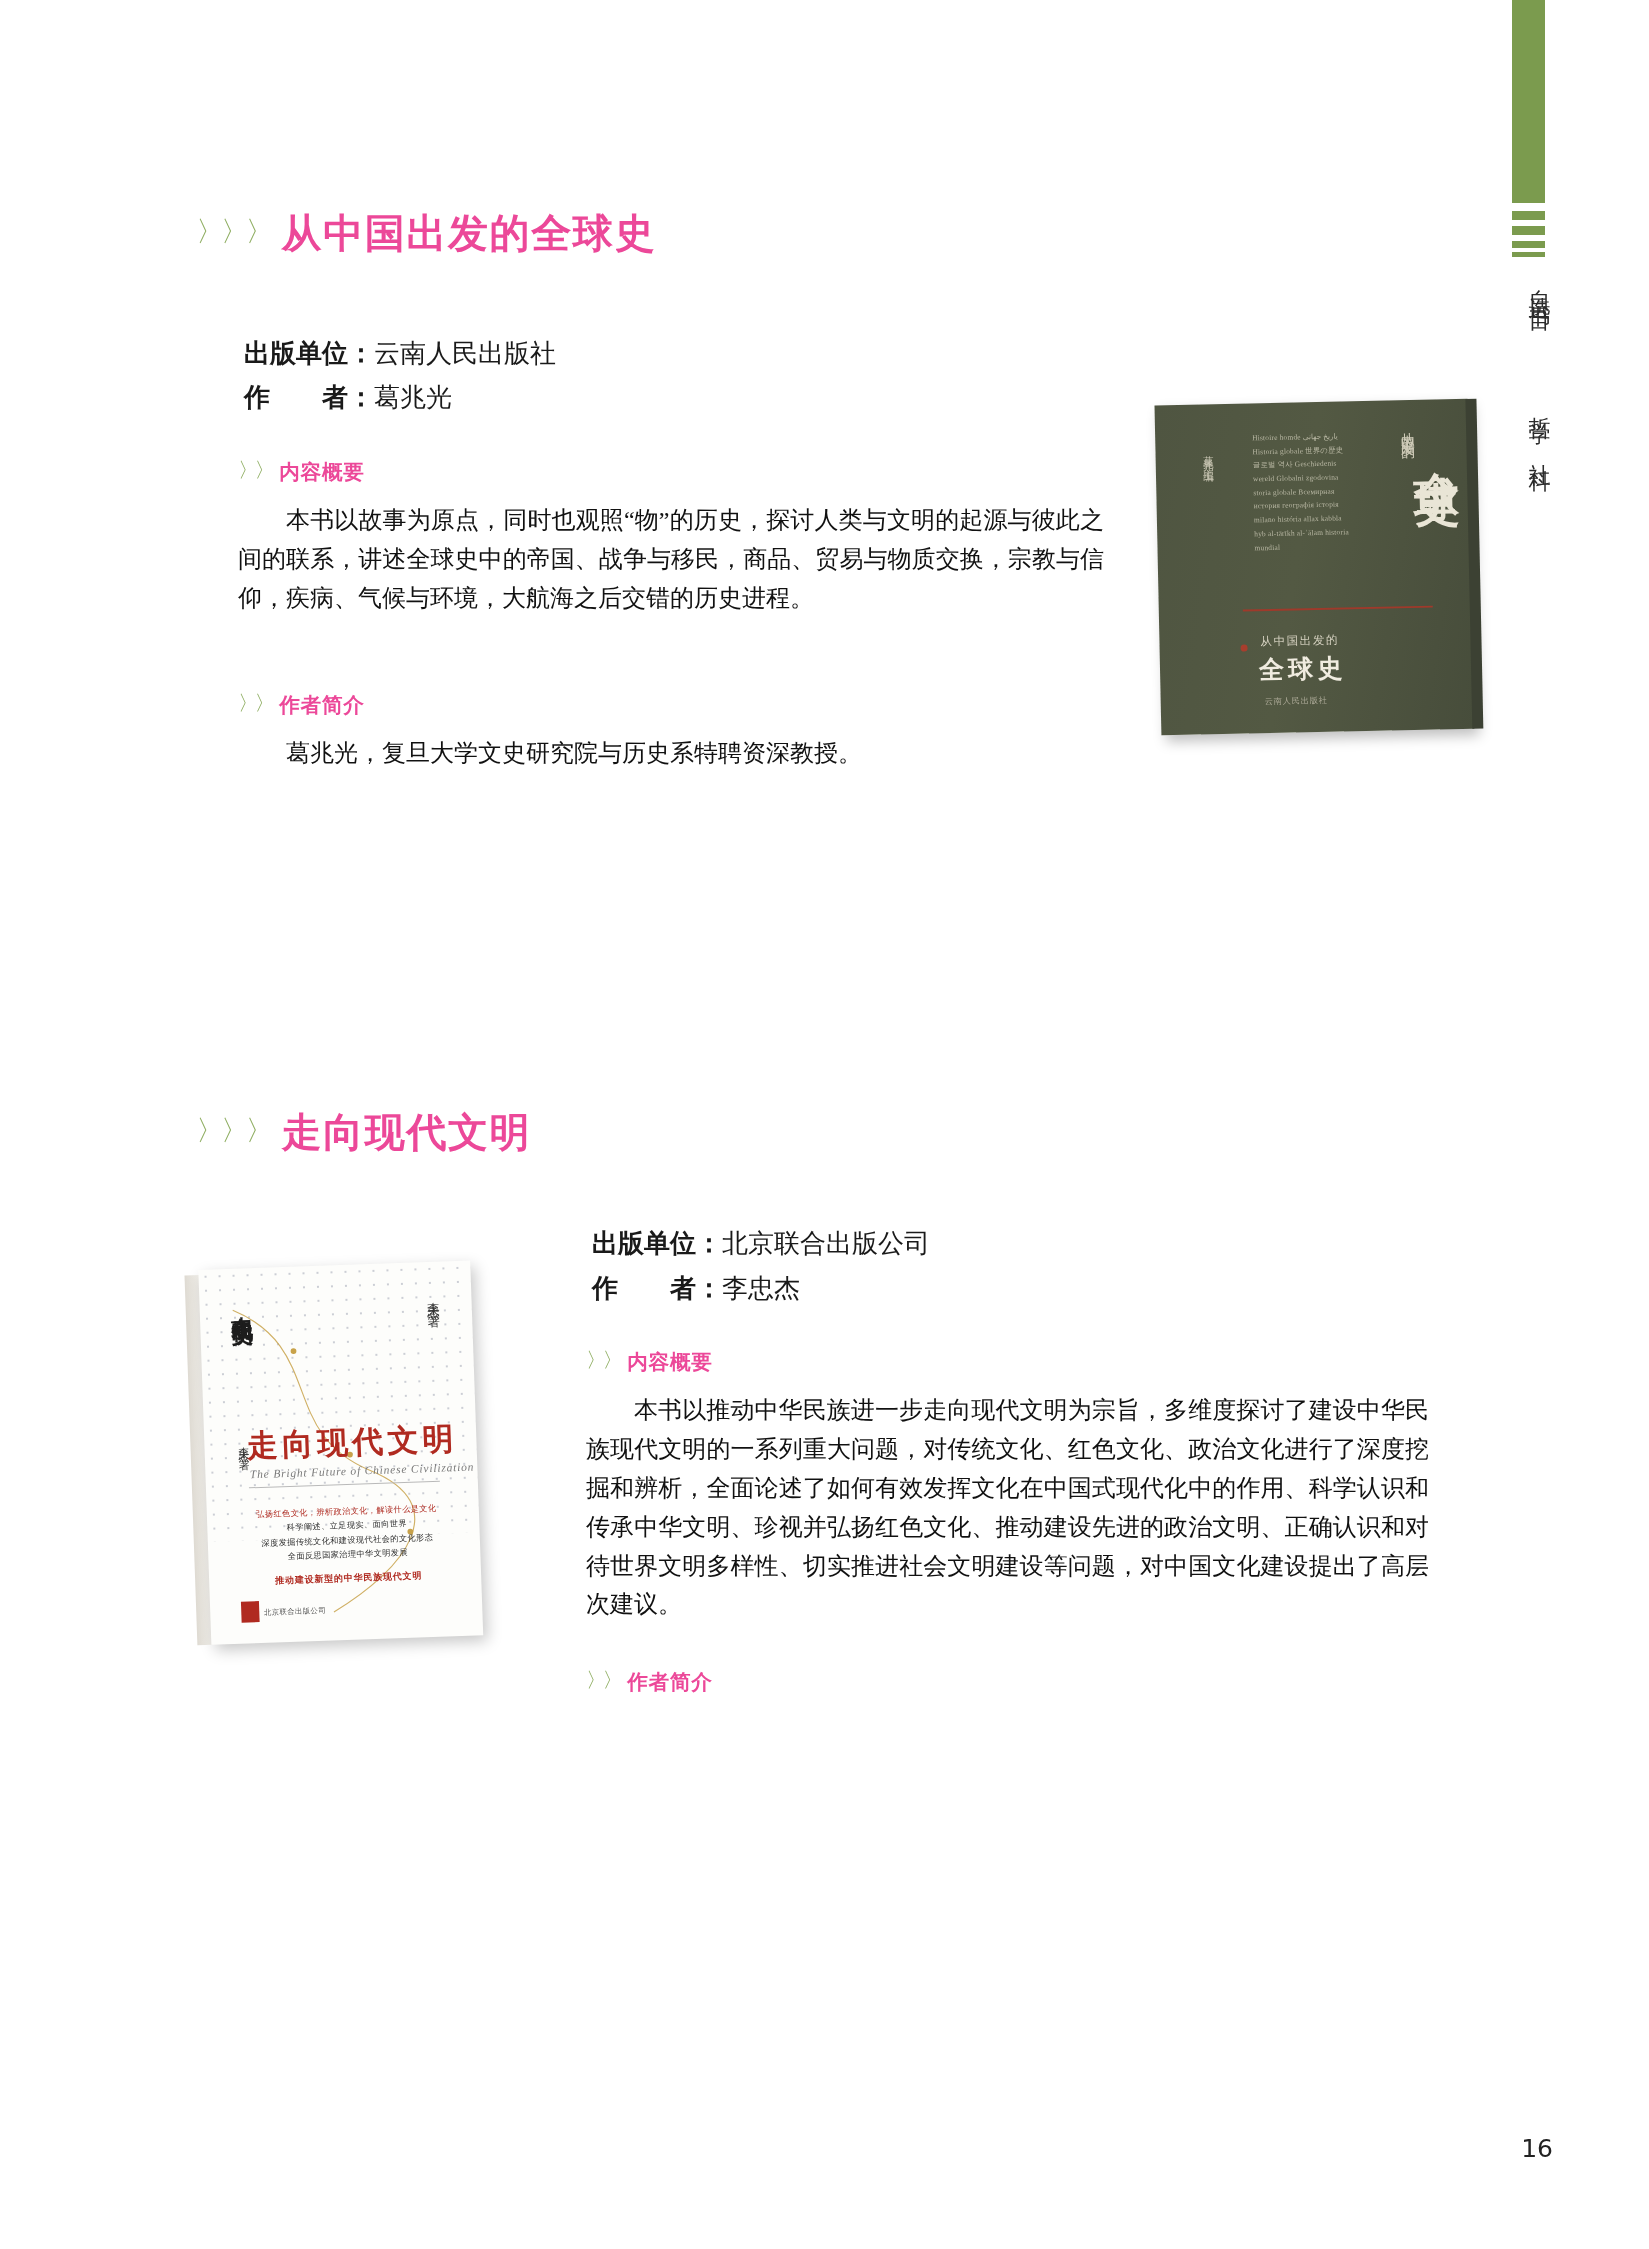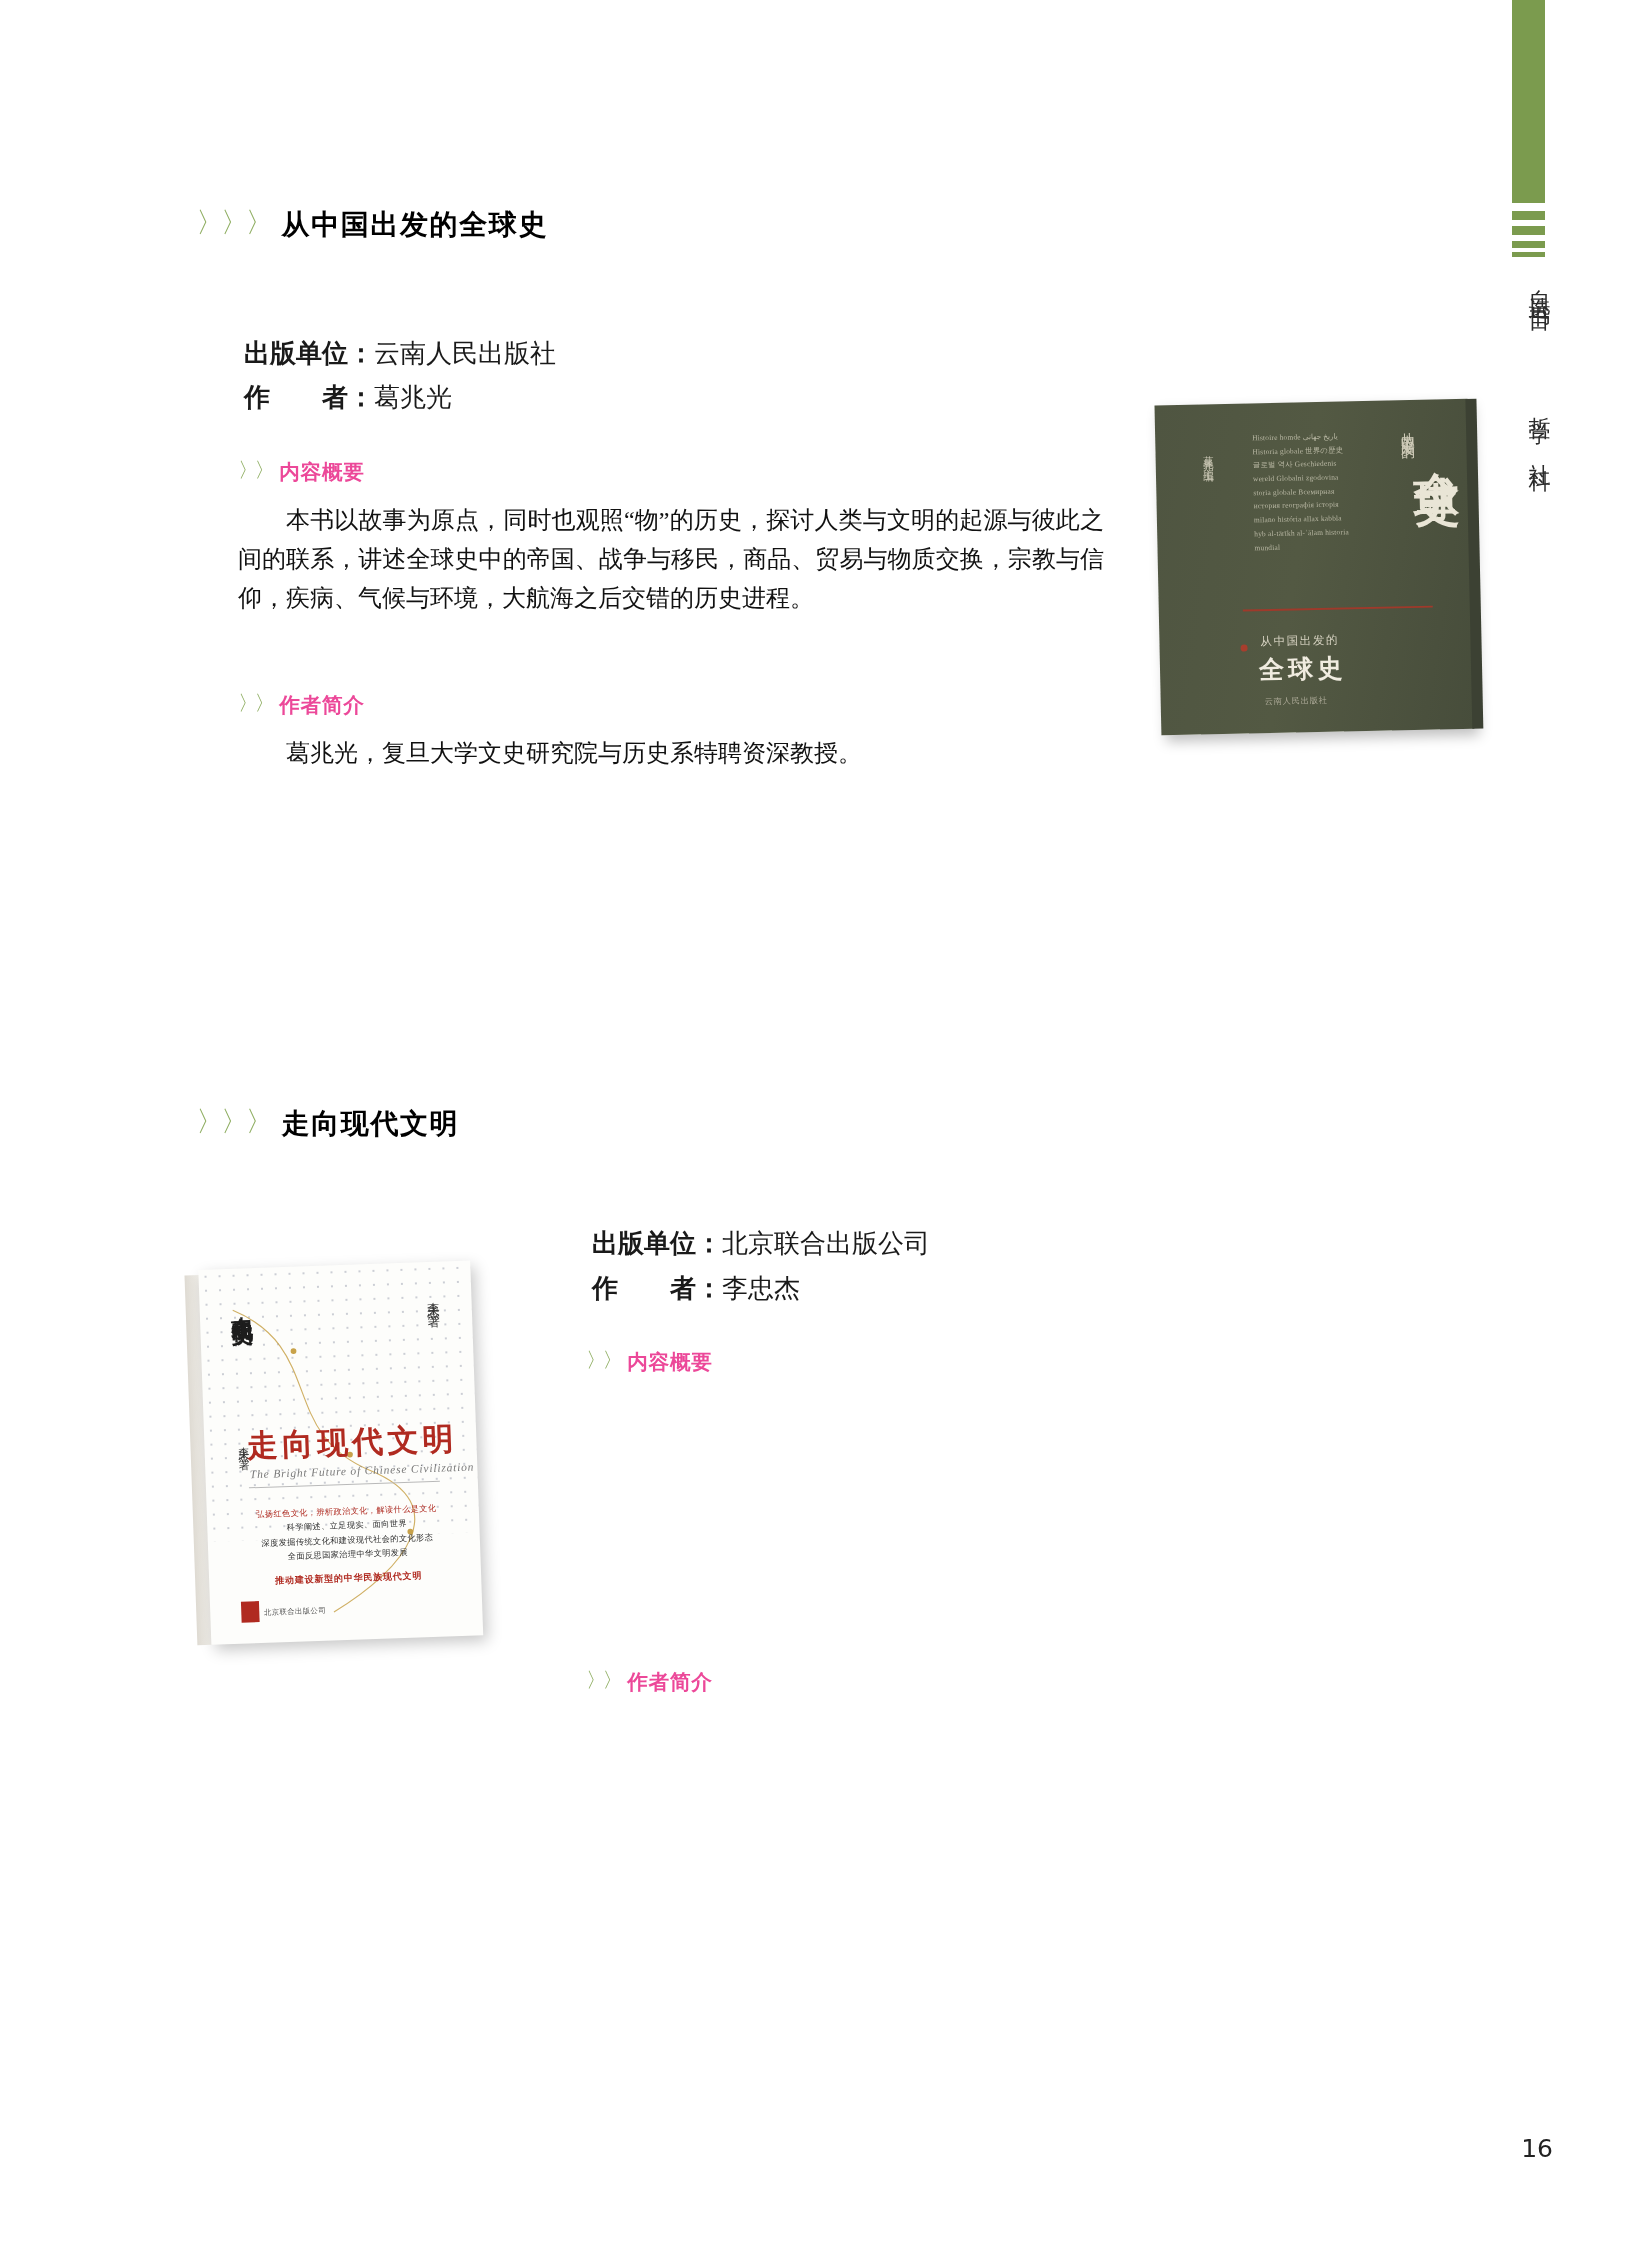--- a/index.html
+++ b/index.html
@@ -68,22 +68,22 @@
     font-family: "DejaVu Sans", sans-serif;
     transform: translateY(-1.6px);
   }
   .chev.small {
     font-size: 20.6px;
     letter-spacing: -4.1px;
   }
   .book-title {
     font-family: Liberation Mono, monospace;
     font-weight: bold;
-    font-size: 28px;
-    color: #000000;
+    font-size: 40px;
+    color: #ec4899;
     letter-spacing: 1.6px;
   }
 
   .meta-line {
     position: absolute;
     font-family: "DejaVu Sans", "Liberation Sans", sans-serif;
     font-size: 26px;
     color: #1a1a1a;
     white-space: nowrap;
   }
@@ -448,20 +448,21 @@
   </div>
   <div class="meta-line" style="left:592px; top:1271px;">
     <span class="lbl">作　　者：</span><span class="val">李忠杰</span>
   </div>
 
   <div class="sub-head" style="left:586px; top:1348px;">
     <span class="chev small">〉〉</span>
     <span class="txt">内容概要</span>
   </div>
 
+  <div class="body-text" style="left:586px; top:1391px; width:843px;">本书以推动中华民族进一步走向现代文明为宗旨，多维度探讨了建设中华民族现代文明的一系列重大问题，对传统文化、红色文化、政治文化进行了深度挖掘和辨析，全面论述了如何有效发挥文化在中国式现代化中的作用、科学认识和传承中华文明、珍视并弘扬红色文化、推动建设先进的政治文明、正确认识和对待世界文明多样性、切实推进社会文明建设等问题，对中国文化建设提出了高层次建议。</div>
 
   <div class="sub-head" style="left:586px; top:1668px;">
     <span class="chev small">〉〉</span>
     <span class="txt">作者简介</span>
   </div>
 
 
   <div class="cover2">
     <div class="spine"></div>
     <div class="face">

